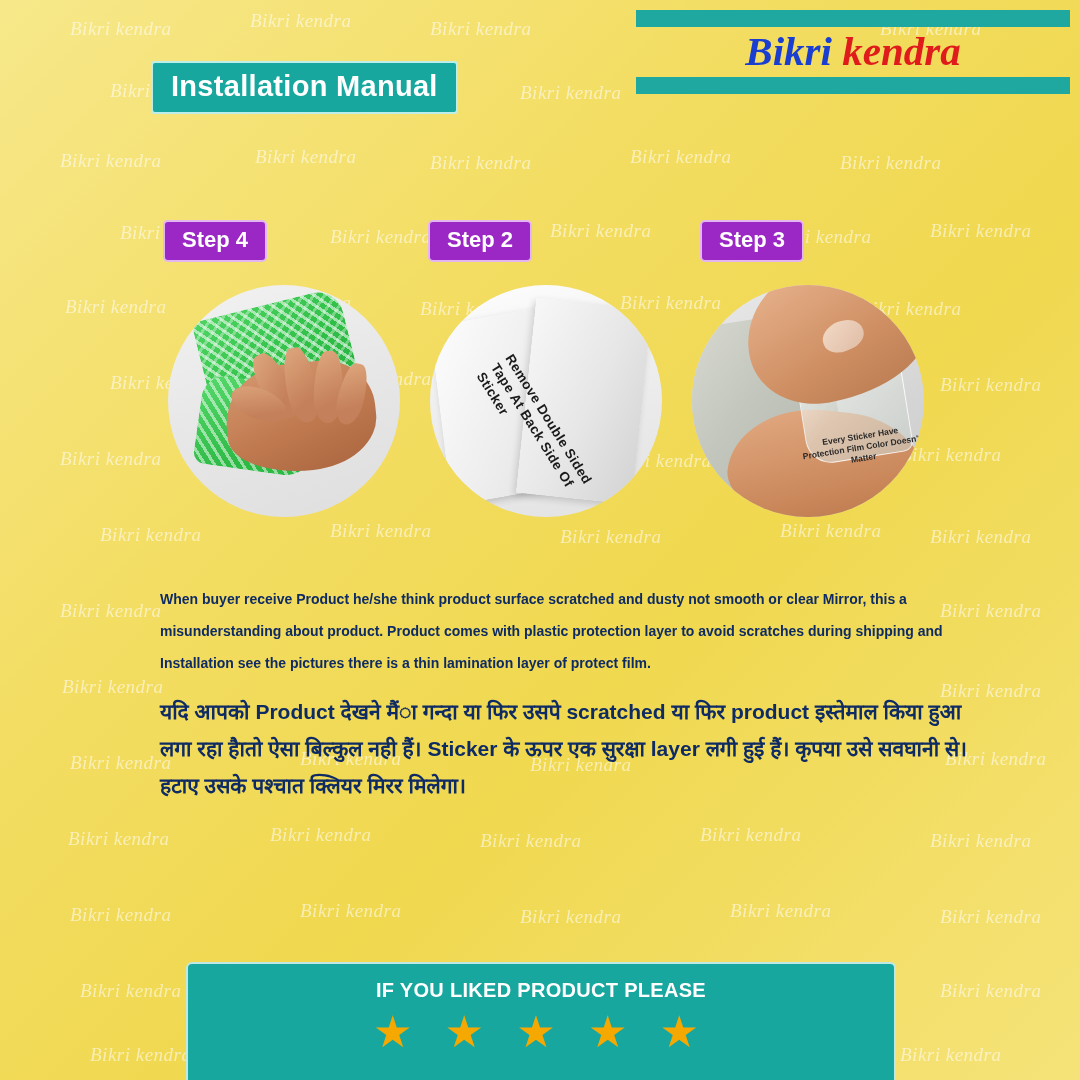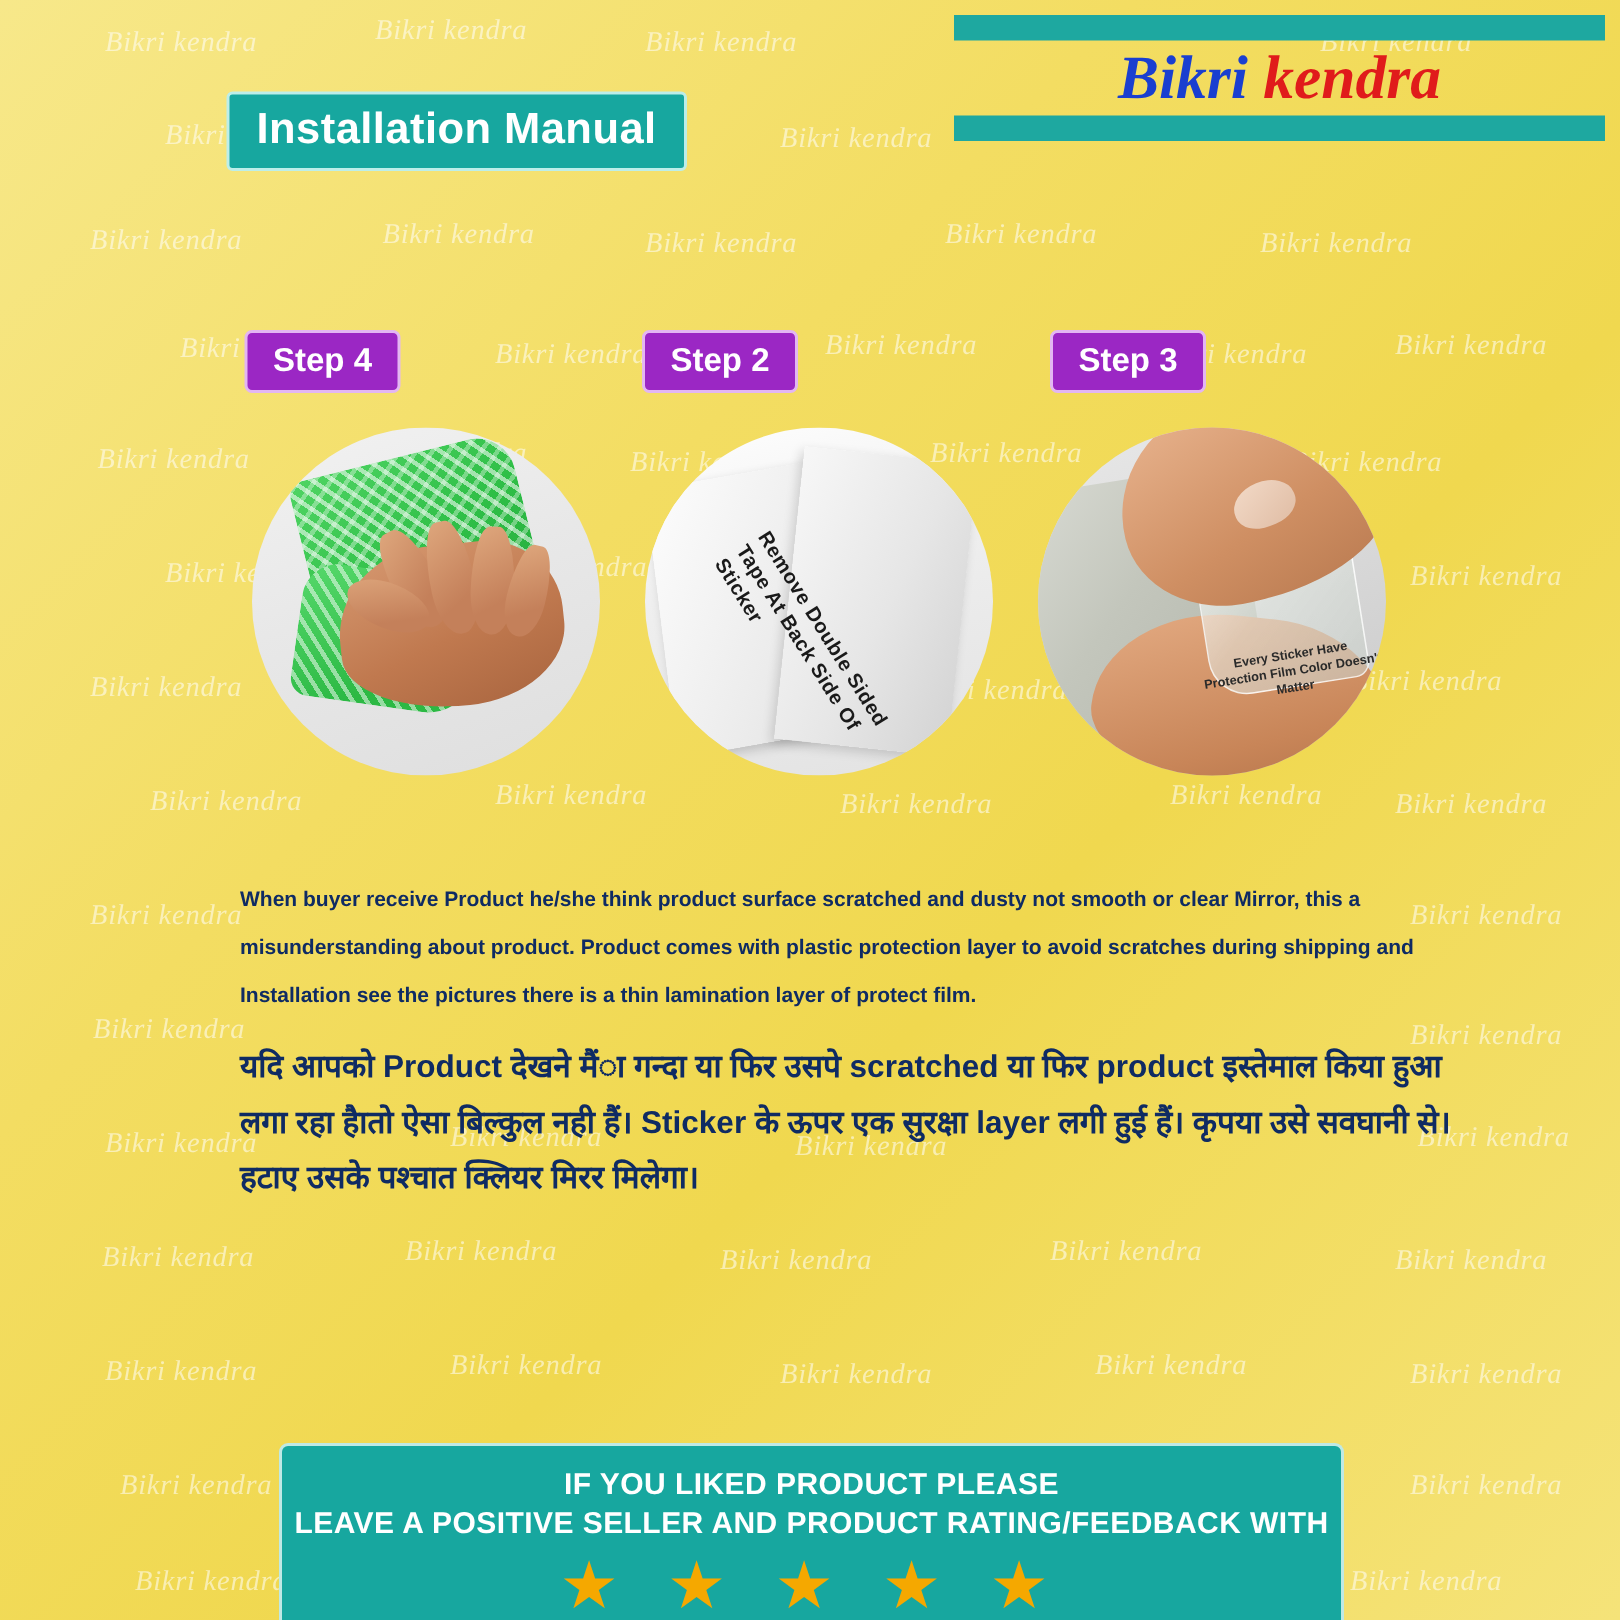--- a/index.html
+++ b/index.html
@@ -467,17 +467,16 @@
     </div>
   </div>
 
   <div class="body-copy">
     <p class="para-en">When buyer receive Product  he/she think product surface scratched and dusty not smooth or clear Mirror, this a misunderstanding about product. Product comes with plastic protection layer to avoid scratches during shipping and Installation see the pictures there is a thin lamination layer of protect film.</p>
     <p class="para-hi">यदि आपको Product देखने मैंा गन्दा या फिर उसपे scratched  या फिर product इस्तेमाल किया हुआ लगा रहा हैातो ऐसा बिल्कुल नही हैं। Sticker के ऊपर एक  सुरक्षा layer लगी हुई हैं। कृपया उसे सवघानी से।  हटाए उसके पश्चात क्लियर मिरर मिलेगा।</p>
   </div>
 
   <div class="footer">
     <div class="l1">IF YOU LIKED PRODUCT PLEASE</div>
-    <div class="l2">LEAVE A POSITIVE SELLER AND PRODUCT RATING/FEEDBACK WITH</div>
     <div class="stars">★ ★ ★ ★ ★</div>
   </div>
 
 </div>
 
 </body></html>

